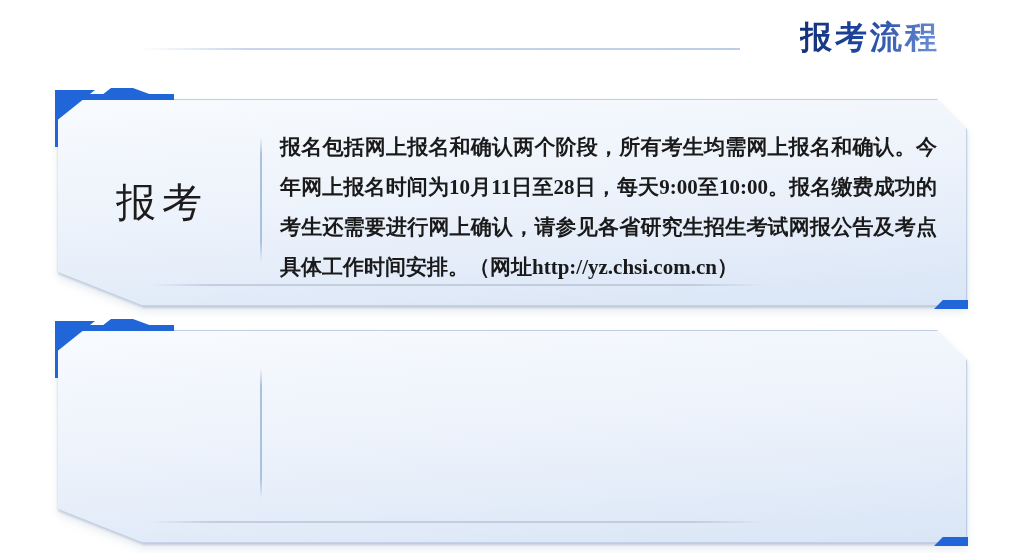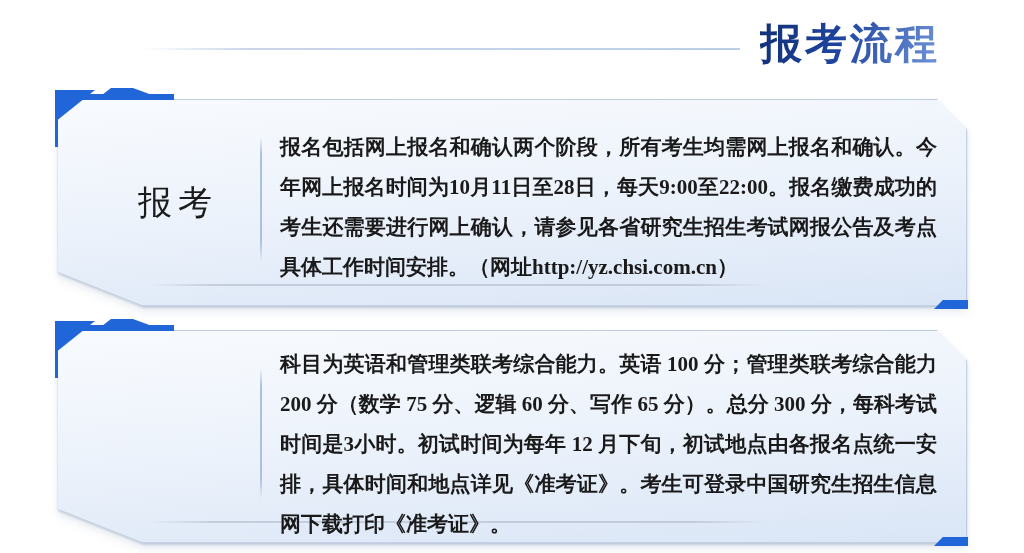--- a/index.html
+++ b/index.html
@@ -11,21 +11,21 @@
     font-family:"Liberation Sans", sans-serif;
   }
 
   
   .header-line {
     position:absolute; left:140px; top:48px; width:600px; height:2px;
     background:linear-gradient(90deg, rgba(195,210,232,0) 0%, #c9d6ea 18%, #bccee6 100%);
   }
   .page-title {
     position:absolute; right:84px; top:16px;
-    font-size:42px; font-weight:900; letter-spacing:3px;
+    font-size:32px; font-weight:900; letter-spacing:3px;
     font-family:"Liberation Sans", sans-serif;
     color:#1d4499;
     white-space:nowrap;
   }
   @supports ((-webkit-background-clip:text) or (background-clip:text)) {
     .page-title {
       background:linear-gradient(105deg, #132f75 0%, #1e45a0 45%, #7396da 100%);
       -webkit-background-clip:text; background-clip:text;
       color:transparent;
     }
@@ -58,24 +58,24 @@
   .deco-tick   { left:-3px; top:20px; width:3px; height:28px; }
   .deco-br     { right:-1px; bottom:-3px; width:34px; height:9px; clip-path:polygon(26% 0, 100% 0, 100% 100%, 0 100%); }
 
   
   .card-bottom-line {
     position:absolute; left:92px; right:200px; bottom:20px; height:2px;
     background:linear-gradient(90deg, rgba(150,160,180,0) 0%, rgba(150,160,180,0.40) 10%, rgba(150,160,180,0.40) 88%, rgba(150,160,180,0) 100%);
   }
 
   .card-label {
-    position:absolute; left:16px; top:0; bottom:0; width:202px;
+    position:absolute; left:0; top:0; bottom:0; width:202px;
     display:flex; align-items:center; justify-content:center;
     font-family:"Liberation Serif", serif;
-    font-size:34px; letter-spacing:6px; text-indent:6px;
+    font-size:40px; letter-spacing:6px; text-indent:6px;
     color:#1c1c1c;
   }
   .card-divider {
     position:absolute; left:202px; top:38px; bottom:44px; width:2px;
     background:linear-gradient(180deg, rgba(140,170,210,0) 0%, #a9c1de 14%, #a9c1de 84%, rgba(140,170,210,0) 100%);
   }
   .card-text {
     position:absolute; left:222px; right:30px;
     font-family:"Liberation Serif", serif;
     font-size:21px; line-height:40px; font-weight:bold;
@@ -95,28 +95,27 @@
     <div class="card-surface"></div>
   </div>
   <div class="deco deco-corner"></div>
   <div class="deco deco-topbar"></div>
   <div class="deco deco-bump"></div>
   <div class="deco deco-tick"></div>
   <div class="deco deco-br"></div>
   <div class="card-bottom-line"></div>
   <div class="card-label">报考</div>
   <div class="card-divider"></div>
-  <p class="card-text">报名包括网上报名和确认两个阶段，所有考生均需网上报名和确认。今年网上报名时间为10月11日至28日，每天9:00至22:00。报名缴费成功的考生还需要进行网上确认，请参见各省研究生招生考试网报公告及考点具体工作时间安排。（网址http://yz.chsi.com.cn）</p>
+  <p class="card-text">报名包括网上报名和确认两个阶段，所有考生均需网上报名和确认。今年网上报名时间为10月11日至28日，每天9:00至10:00。报名缴费成功的考生还需要进行网上确认，请参见各省研究生招生考试网报公告及考点具体工作时间安排。（网址http://yz.chsi.com.cn）</p>
 </section>
 
 <section class="card card--2">
   <div class="card-shadow">
     <div class="card-surface"></div>
   </div>
   <div class="deco deco-corner"></div>
   <div class="deco deco-topbar"></div>
   <div class="deco deco-bump"></div>
   <div class="deco deco-tick"></div>
   <div class="deco deco-br"></div>
   <div class="card-bottom-line"></div>
   <div class="card-divider"></div>
-  <p class="card-text">科目为英语和管理类联考综合能力。英语 100 分；管理类联考综合能力 200 分（数学 75 分、逻辑 60 分、写作 65 分）。总分 300 分，每科考试时间是3小时。初试时间为每年 12 月下旬，初试地点由各报名点统一安排，具体时间和地点详见《准考证》。考生可登录中国研究生招生信息网下载打印《准考证》。</p>
 </section>
 
 </body></html>

